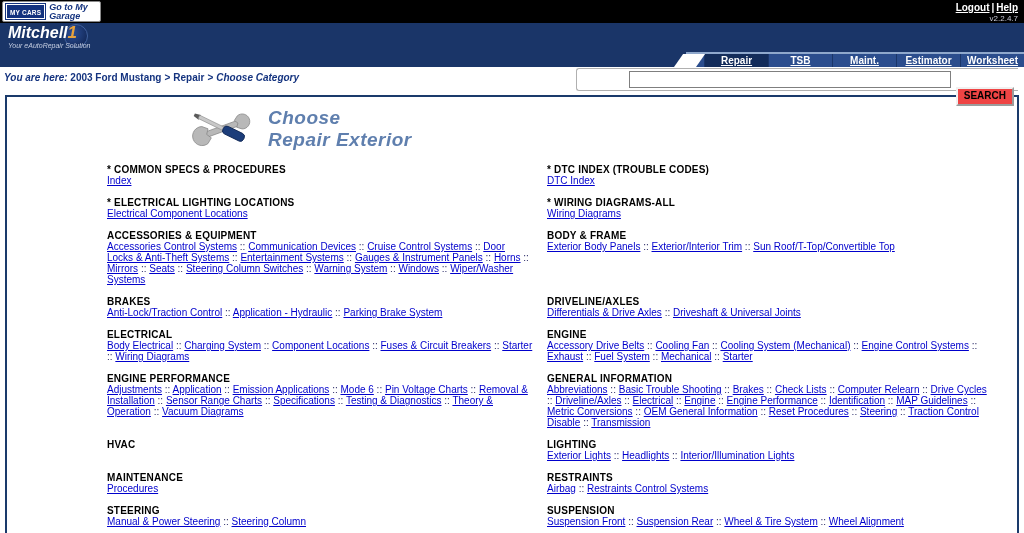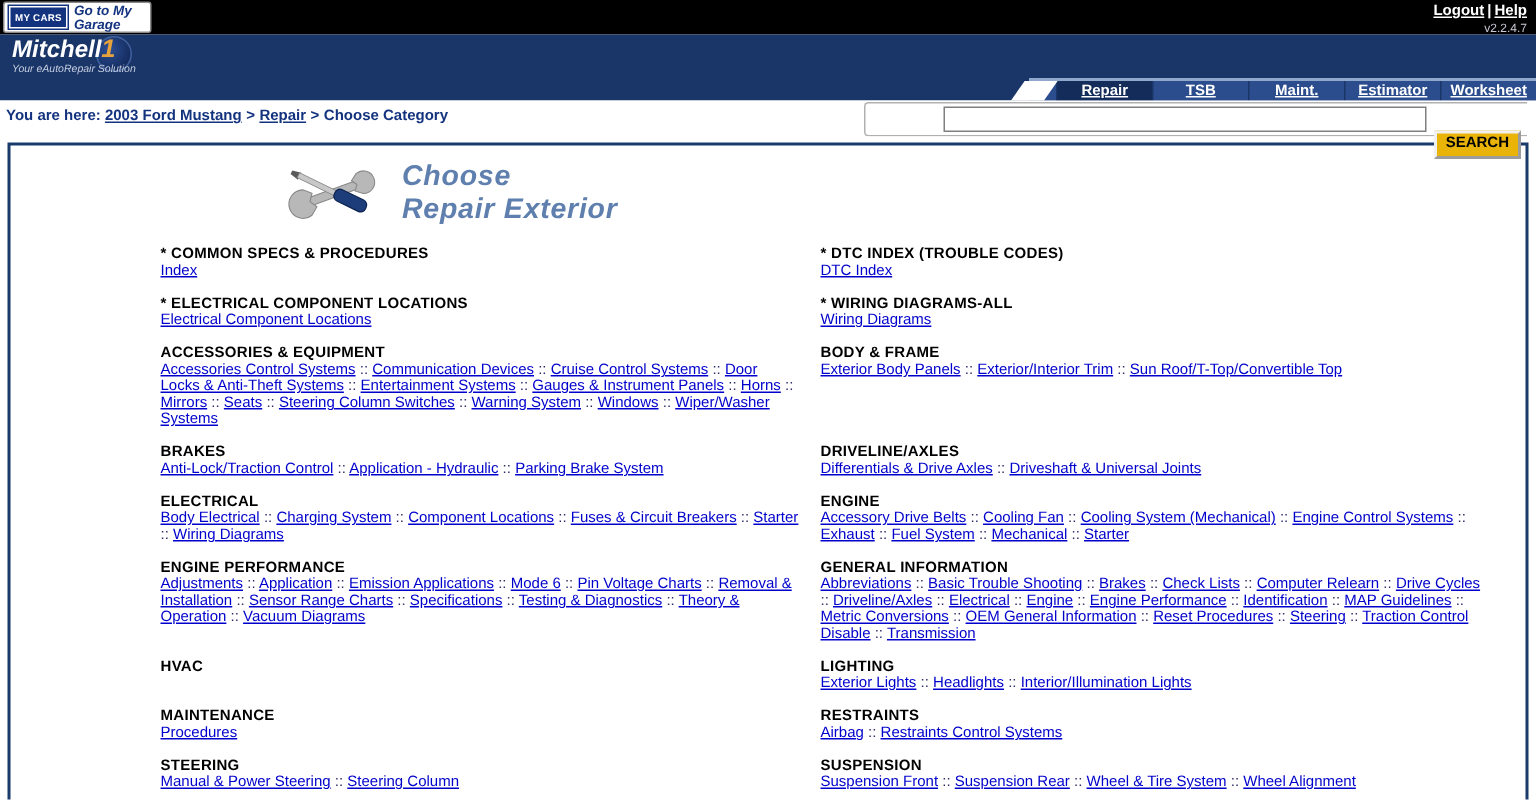--- a/index.html
+++ b/index.html
@@ -33,29 +33,29 @@
   .diag { width: 22px; background: #fff; transform: skewX(-35deg); transform-origin: bottom left;
     margin-left: -12px; margin-right: 8px; }
   .tab { display: block; width: 64px; text-align: center; font: bold 10px/13px "Liberation Sans", sans-serif;
     color: #fff; text-decoration: underline; background: #2b4d8d; border-left: 1px solid #1a3568; cursor: pointer; }
   .tab.active { background: #132c5a; }
 
   
   .crumbband { height: 26px; background: #fff; position: relative; }
   .breadcrumb { position: absolute; left: 4px; top: 5px; font: 10px/12px "Liberation Sans", sans-serif;
     color: #14337f; }
-  .breadcrumb b { font-weight: bold; }
-  .breadcrumb a { color: #14337f; font-weight: bold; text-decoration: underline; cursor: pointer; }
+  .breadcrumb b { font-weight: bold; font-style: italic; }
+  .breadcrumb a { color: #14337f; font-weight: bold; cursor: pointer; }
   .crumb-sep { margin: 0 3px; font-weight: bold; }
   .searchwrap { position: absolute; right: 6px; top: 1px; width: 442px; height: 23px;
     border: 1px solid #b0b0b0; border-right: none; border-radius: 3px 0 0 3px; background: #fff;
     display: flex; align-items: center; justify-content: flex-end; gap: 5px; padding: 0 4px; }
   .search-input { width: 322px; height: 17px; border: 1px solid #7f7f7f; font: 11px "Liberation Sans", sans-serif;
     padding: 0 3px; }
-  .search-btn { font: bold 10px/12px "Liberation Sans", sans-serif; background: #eab308;
+  .search-btn { font: bold 10px/12px "Liberation Sans", sans-serif; background: #ef4444;
     border: 2px outset #f0f0f0; padding: 1px 6px 2px; cursor: pointer; margin-top: 34px; }
 
   
   .panel { margin: 2px 5px 0; border: 2px solid #1a3a6b; background: #fff; padding-bottom: 6px; }
   .banner { display: flex; align-items: center; gap: 12px; margin: 7px 12px 2px 183px; height: 50px; }
   .banner-text { font: bold italic 19px/22px "Liberation Sans", sans-serif; color: #5f7fae; letter-spacing: .5px; }
 
   
   .cats { margin: 10px 8px 4px 100px; }
   .cat-row { display: flex; margin-bottom: 11px; }
@@ -136,21 +136,21 @@
             <div class="cat-head">* COMMON SPECS &amp; PROCEDURES</div>
             <div class="cat-links"><a>Index</a></div>
           </div>
           <div class="cat-cell right">
             <div class="cat-head">* DTC INDEX (TROUBLE CODES)</div>
             <div class="cat-links"><a>DTC Index</a></div>
           </div>
         </div>
         <div class="cat-row">
           <div class="cat-cell left">
-            <div class="cat-head">* ELECTRICAL COMPONENT LOCATIONS</div>
+            <div class="cat-head">* ELECTRICAL LIGHTING LOCATIONS</div>
             <div class="cat-links"><a>Electrical Component Locations</a></div>
           </div>
           <div class="cat-cell right">
             <div class="cat-head">* WIRING DIAGRAMS-ALL</div>
             <div class="cat-links"><a>Wiring Diagrams</a></div>
           </div>
         </div>
         <div class="cat-row">
           <div class="cat-cell left">
             <div class="cat-head">ACCESSORIES &amp; EQUIPMENT</div>

